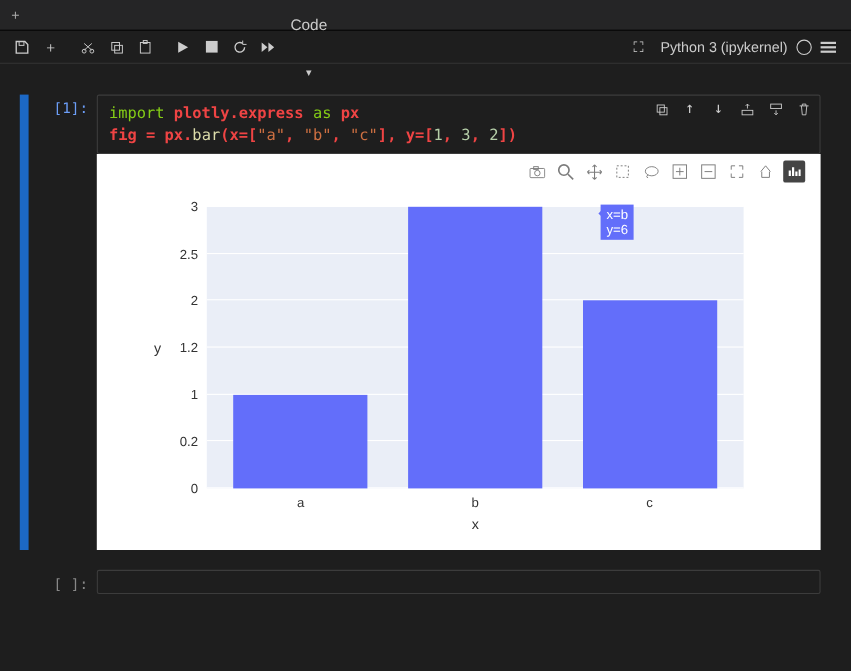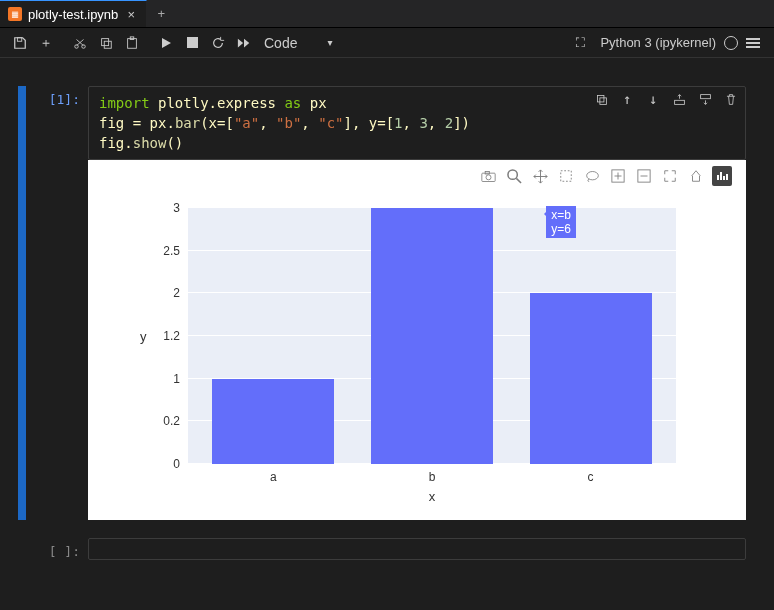--- a/index.html
+++ b/index.html
@@ -46,20 +46,21 @@
   .tb-btn {
     width:24px; height:24px;
     display:flex; align-items:center; justify-content:center;
     color:#ccc; cursor:pointer; fill:#ccc;
   }
   .tb-sep { width:6px; }
   .celltype {
     margin-left: 6px;
     color:#ccc; display:flex; align-items:center; gap:30px;
     font-size:14px;
+    flex-direction:column;
   }
   .spacer { flex:1; }
   .kernel-area { display:flex; align-items:center; gap:8px; color:#ccc; padding-right:6px;}
   .kernel-circle { width:14px; height:14px; border:1.5px solid #ccc; border-radius:50%; }
   .burger { display:flex; flex-direction:column; gap:2px; }
   .burger span{ width:14px; height:2px; background:#ccc; display:block;}
   .notebook { padding: 18px 28px 10px 18px; height: calc(100% - 58px); overflow:auto;}
   .cell-row { display:flex; align-items:flex-start; margin-bottom:4px; }
   .gutter { width:8px; align-self:stretch; margin-right:2px;}
   .gutter.active { background:#1c68c5; }
@@ -71,21 +72,21 @@
     border:1px solid #3c3c3c;
     border-radius:2px;
     padding:6px 10px;
     font-family: ui-monospace,Consolas,monospace;
     font-size:14px;
     line-height:20px;
     position:relative;
   }
   .md-cell { color:#5a9bd4; font-weight:bold;}
   .code-line { white-space:pre; }
-  .k-green{color:#84cc16;} .k-white{color:#fef9c3;}
+  .k-green{color:#84cc16;} .k-white{color:#ef4444;font-weight:bold;}
   .k-str{color:#ce7042;} .k-num{color:#b5cea8;}
   .k-yellow{color:#dcdcaa;}
   .cell-toolbar{
     position:absolute; top:4px; right:6px;
     display:flex; gap:10px;
   }
   .ct-btn{ width:16px; height:16px; color:#ccc; cursor:pointer; display:flex; align-items:center; justify-content:center; fill:#ccc;}
   .output {
     background:#fff;
     margin-top:0;
@@ -118,25 +119,20 @@
     content:""; position:absolute; left:-6px; top:4px;
     border:4px solid transparent; border-right-color:#636efa;
   }
   .empty-input{ min-height:22px; }
   svg{display:block;}
 </style>
 </head>
 <body>
 
 <div class="tabbar">
-  <div class="tab">
-    <span class="tab-icon"></span>
-    <span class="tab-title">plotly-test.ipynb</span>
-    <span class="tab-close">×</span>
-  </div>
   <div class="tab-add">+</div>
 </div>
 
 <div class="toolbar">
   <div class="tb-btn">
       <svg width="14" height="14" viewBox="0 0 16 16">
         <path d="M2 2h9l3 3v9H2z" fill="none" stroke="currentColor" stroke-width="1.4"></path>
         <rect x="5" y="2" width="5" height="4" fill="none" stroke="currentColor"></rect>
       </svg>
     </div>
@@ -232,21 +228,20 @@
               </svg>
             </span>
           <span class="ct-btn">
               <svg width="12" height="13" viewBox="0 0 14 16">
                 <path d="M2 4h10M5 4V2h4v2M4 4l1 10h4l1-10" fill="none" stroke="currentColor"></path>
               </svg>
             </span>
         </div>
         <div class="code-line"><span class="k-green">import</span><span class="k-white"> plotly.express </span><span class="k-green">as</span><span class="k-white"> px</span></div>
         <div class="code-line"><span class="k-white">fig </span><span class="k-white">=</span><span class="k-white"> px.</span><span class="k-yellow">bar</span><span class="k-white">(x</span><span class="k-white">=</span><span class="k-white">[</span><span class="k-str">"a"</span><span class="k-white">, </span><span class="k-str">"b"</span><span class="k-white">, </span><span class="k-str">"c"</span><span class="k-white">], y</span><span class="k-white">=</span><span class="k-white">[</span><span class="k-num">1</span><span class="k-white">, </span><span class="k-num">3</span><span class="k-white">, </span><span class="k-num">2</span><span class="k-white">])</span></div>
-        <div class="code-line"><span class="k-white">fig.</span><span class="k-yellow">show</span><span class="k-white">()</span></div>
       </div>
 
       <div class="output">
         <div class="modebar">
           <span class="mb-btn">
               <svg width="15" height="13" viewBox="0 0 18 14">
                 <rect x="1" y="3" width="16" height="10" rx="1" fill="none" stroke="currentColor"></rect>
                 <circle cx="9" cy="8" r="3" fill="none" stroke="currentColor"></circle>
                 <rect x="5" y="1" width="5" height="3" fill="none" stroke="currentColor"></rect>
               </svg>

